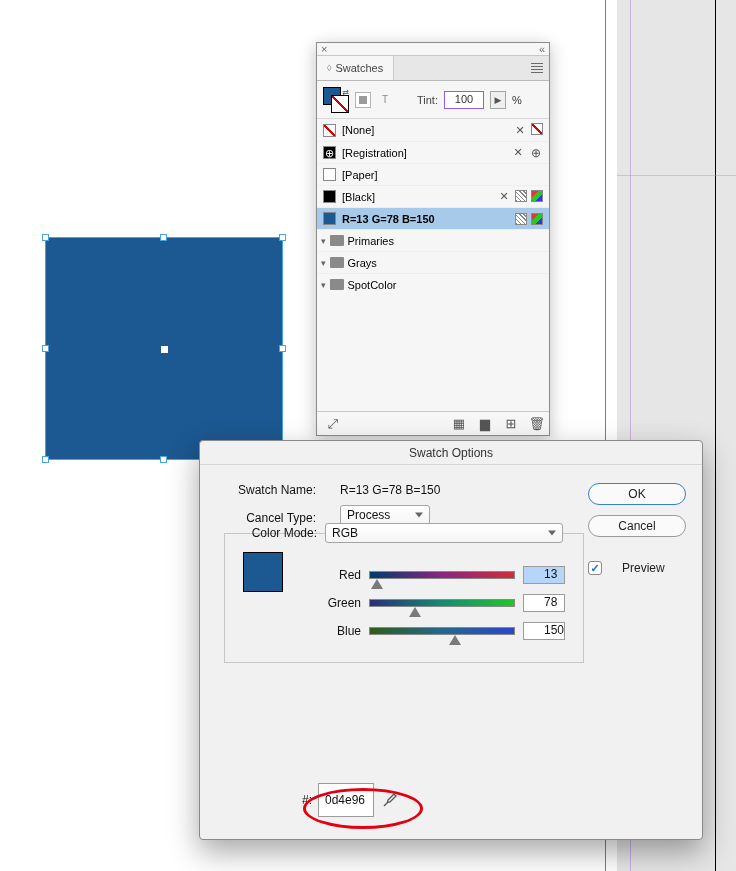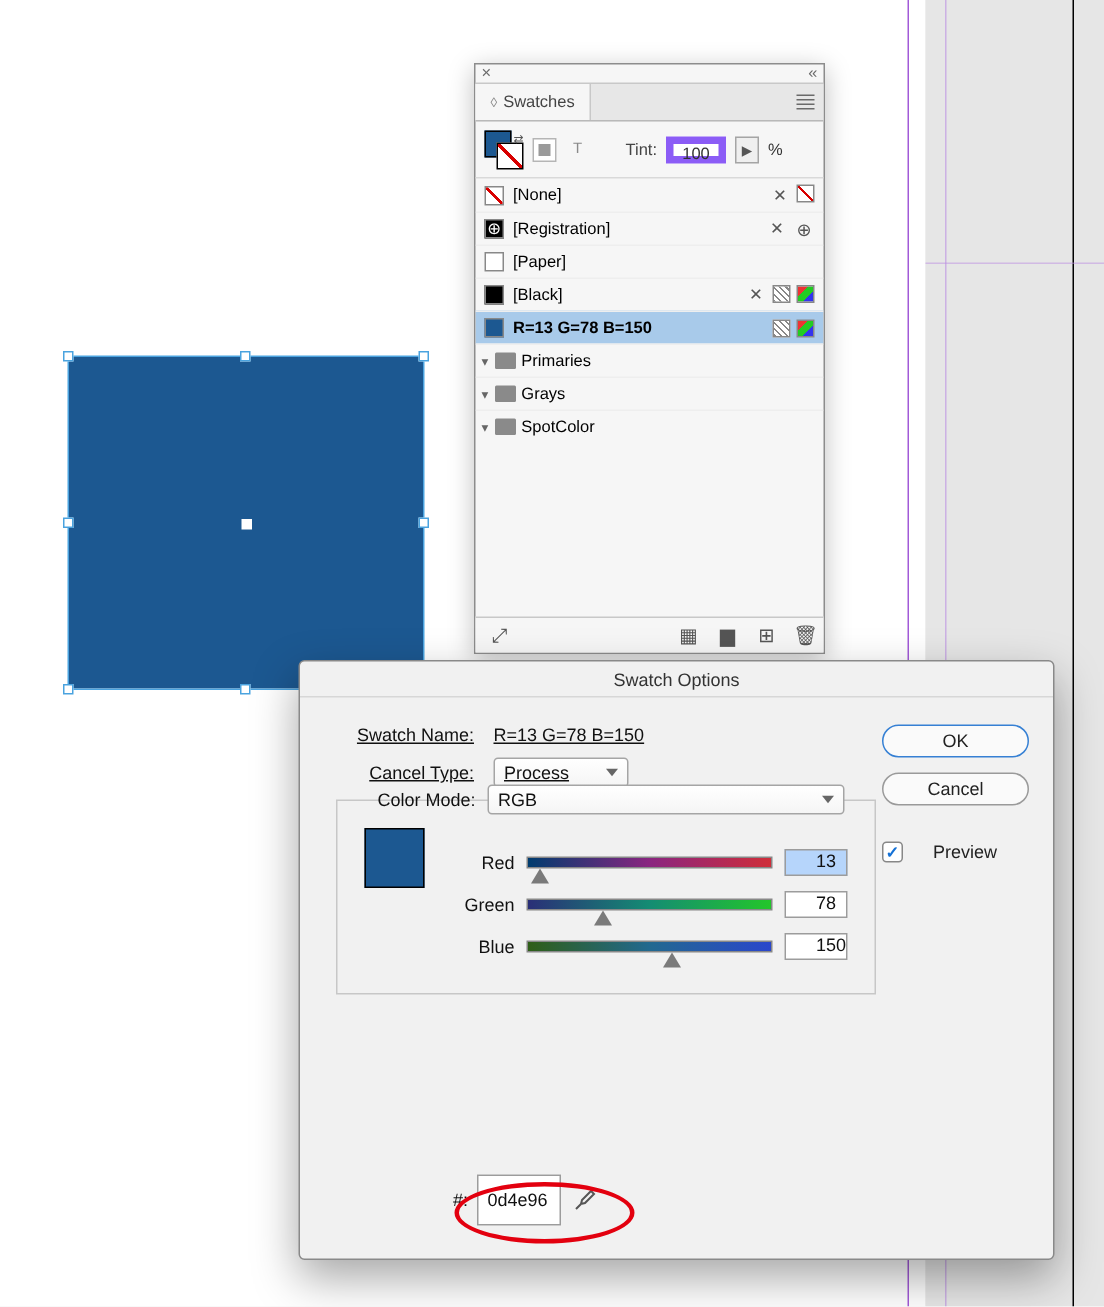--- a/index.html
+++ b/index.html
@@ -150,21 +150,21 @@
     border:1px solid #b5b5b5;
     background:#fff;
     display:flex; align-items:center; justify-content:center;
     font-size:10px;
     color:#888;
   }
   .inner-sq { width:8px; height:8px; background:#9a9a9a; }
   .tint-label { font-size:11px; color:#444; margin-left:18px; }
   .tint-box {
     width:40px; height:18px;
-    border:5px solid #8b5cf6;
+    border:1px solid #8b5cf6;
     background:#fff;
     text-align:center;
     font-size:11px;
     padding-top:1px;
   }
   .tint-btn {
     width:16px; height:18px;
     border:1px solid #a5a5a5;
     background:#efefef;
     display:flex; align-items:center; justify-content:center;
@@ -286,21 +286,21 @@
     width:14px; height:14px;
     border:1px solid #888;
     border-radius:3px;
     background:#fff;
     display:flex; align-items:center; justify-content:center;
     font-size:11px;
     color:#1471d6;
   }
   .checkbox.checked::after { content:"\2713"; font-weight:900; }
 
-  .formrow { display:flex; align-items:center; gap:13px; margin-bottom:8px;text-decoration:underline; }
+  .formrow { display:flex; align-items:flex-end; gap:24px; margin-bottom:8px; }
   .formrow .lbl { width:100px; text-align:right; font-size:12px; color:#111; }
   .val { font-size:12px; color:#111; }
   .select {
     height:20px;
     border:1px solid #a5a5a5;
     border-radius:3px;
     background:linear-gradient(#fff,#f5f5f5);
     padding:0 18px 0 6px;
     display:flex; align-items:center;
     font-size:12px;
@@ -550,21 +550,21 @@
       </div>
 
       <div class="color-block">
         <div class="mode-row">
           <span class="lbl">Color Mode:</span>
           <div class="select wide">
             <span>RGB</span>
           </div>
         </div>
 
-        <div style="display:flex; align-items:flex-start;">
+        <div style="display:flex; gap:18px; align-items:flex-start;">
           <div class="big-swatch"></div>
           <div class="sliders" style="flex:1;">
             <div class="srow">
               <span class="slbl">Red</span>
               <div class="track red">
                 <div class="thumb" id="thumb-red" style="left: 5%;"></div>
               </div>
               <div class="numbox sel">13</div>
             </div>
             <div class="srow">

